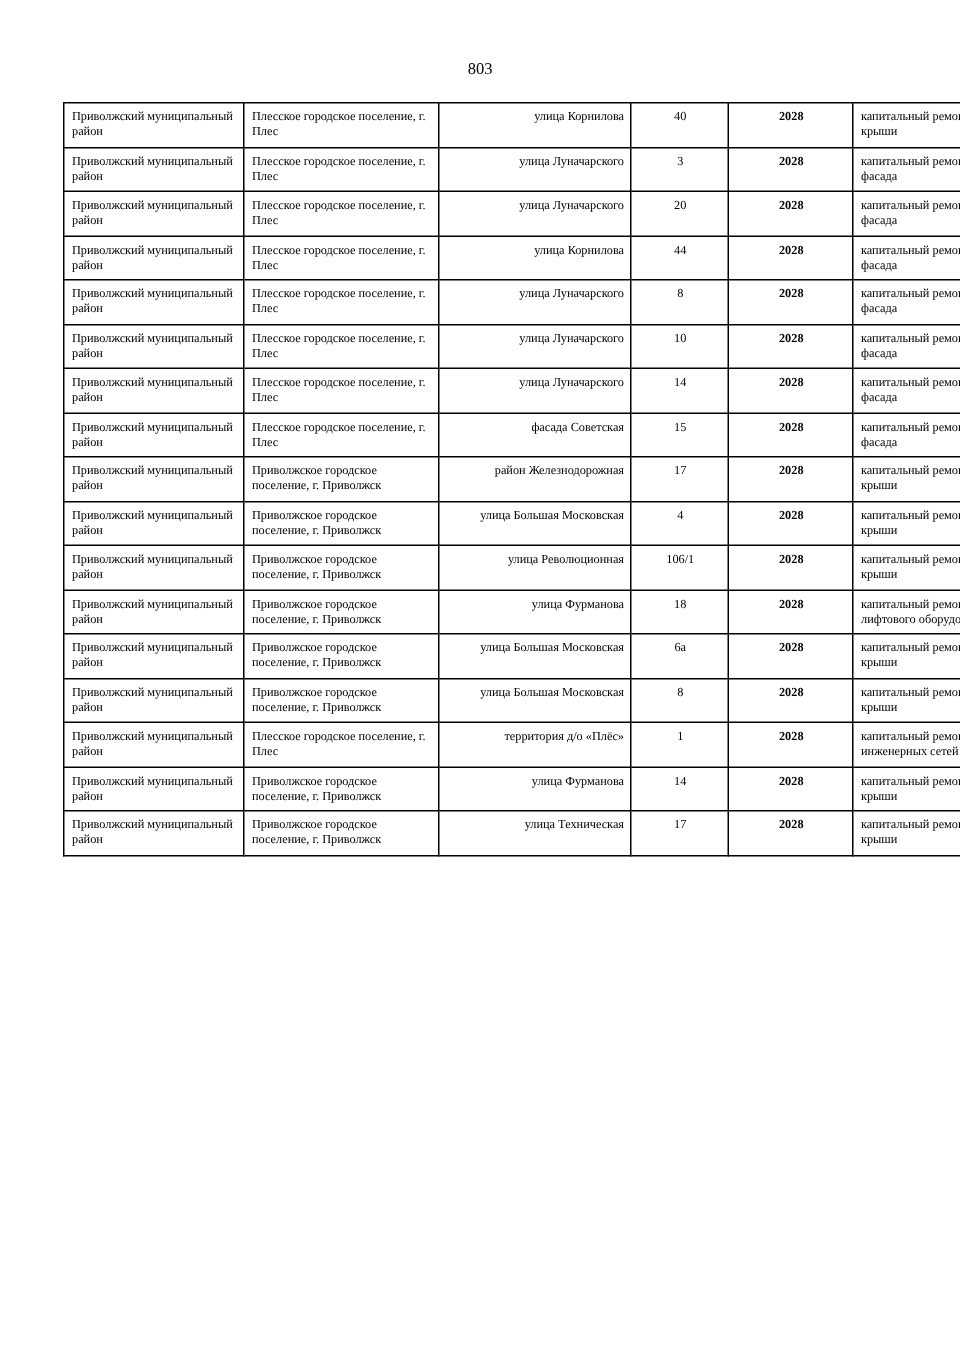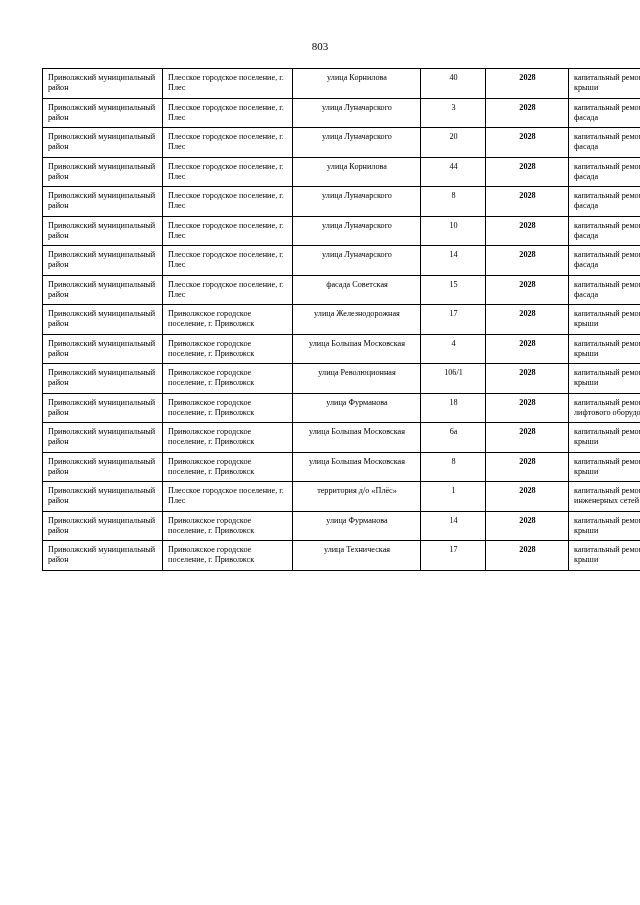--- a/index.html
+++ b/index.html
@@ -38,21 +38,21 @@
     border: 1px solid #000000;
     vertical-align: top;
     font-size: 8.2px;
     line-height: 1.25;
     padding: 4px 4px 4px 5px;
     font-family: "Liberation Serif", serif;
     word-wrap: break-word;
   }
   td.c-district { width: 110px; }
   td.c-settlement { width: 120px; }
-  td.c-street { width: 118px; text-align: center; }
+  td.c-street { width: 118px; text-align: right; }
   td.c-house { width: 55px; text-align: center; vertical-align: middle; }
   td.c-year { width: 73px; text-align: center; vertical-align: middle; font-weight: bold; }
   td.c-work { width: 94px; }
 </style>
 </head>
 <body>
 
 <div class="page">
 
   <div class="page-number">803</div>
@@ -128,21 +128,21 @@
         <td class="c-settlement">Плесское городское поселение, г. Плес</td>
         <td class="c-street">фасада Советская</td>
         <td class="c-house">15</td>
         <td class="c-year">2028</td>
         <td class="c-work">капитальный ремонт фасада</td>
       </tr>
 
       <tr>
         <td class="c-district">Приволжский муниципальный район</td>
         <td class="c-settlement">Приволжское городское поселение, г. Приволжск</td>
-        <td class="c-street">улица Железнодорожная</td>
+        <td class="c-street">район Железнодорожная</td>
         <td class="c-house">17</td>
         <td class="c-year">2028</td>
         <td class="c-work">капитальный ремонт крыши</td>
       </tr>
 
       <tr>
         <td class="c-district">Приволжский муниципальный район</td>
         <td class="c-settlement">Приволжское городское поселение, г. Приволжск</td>
         <td class="c-street">улица Большая Московская</td>
         <td class="c-house">4</td>

